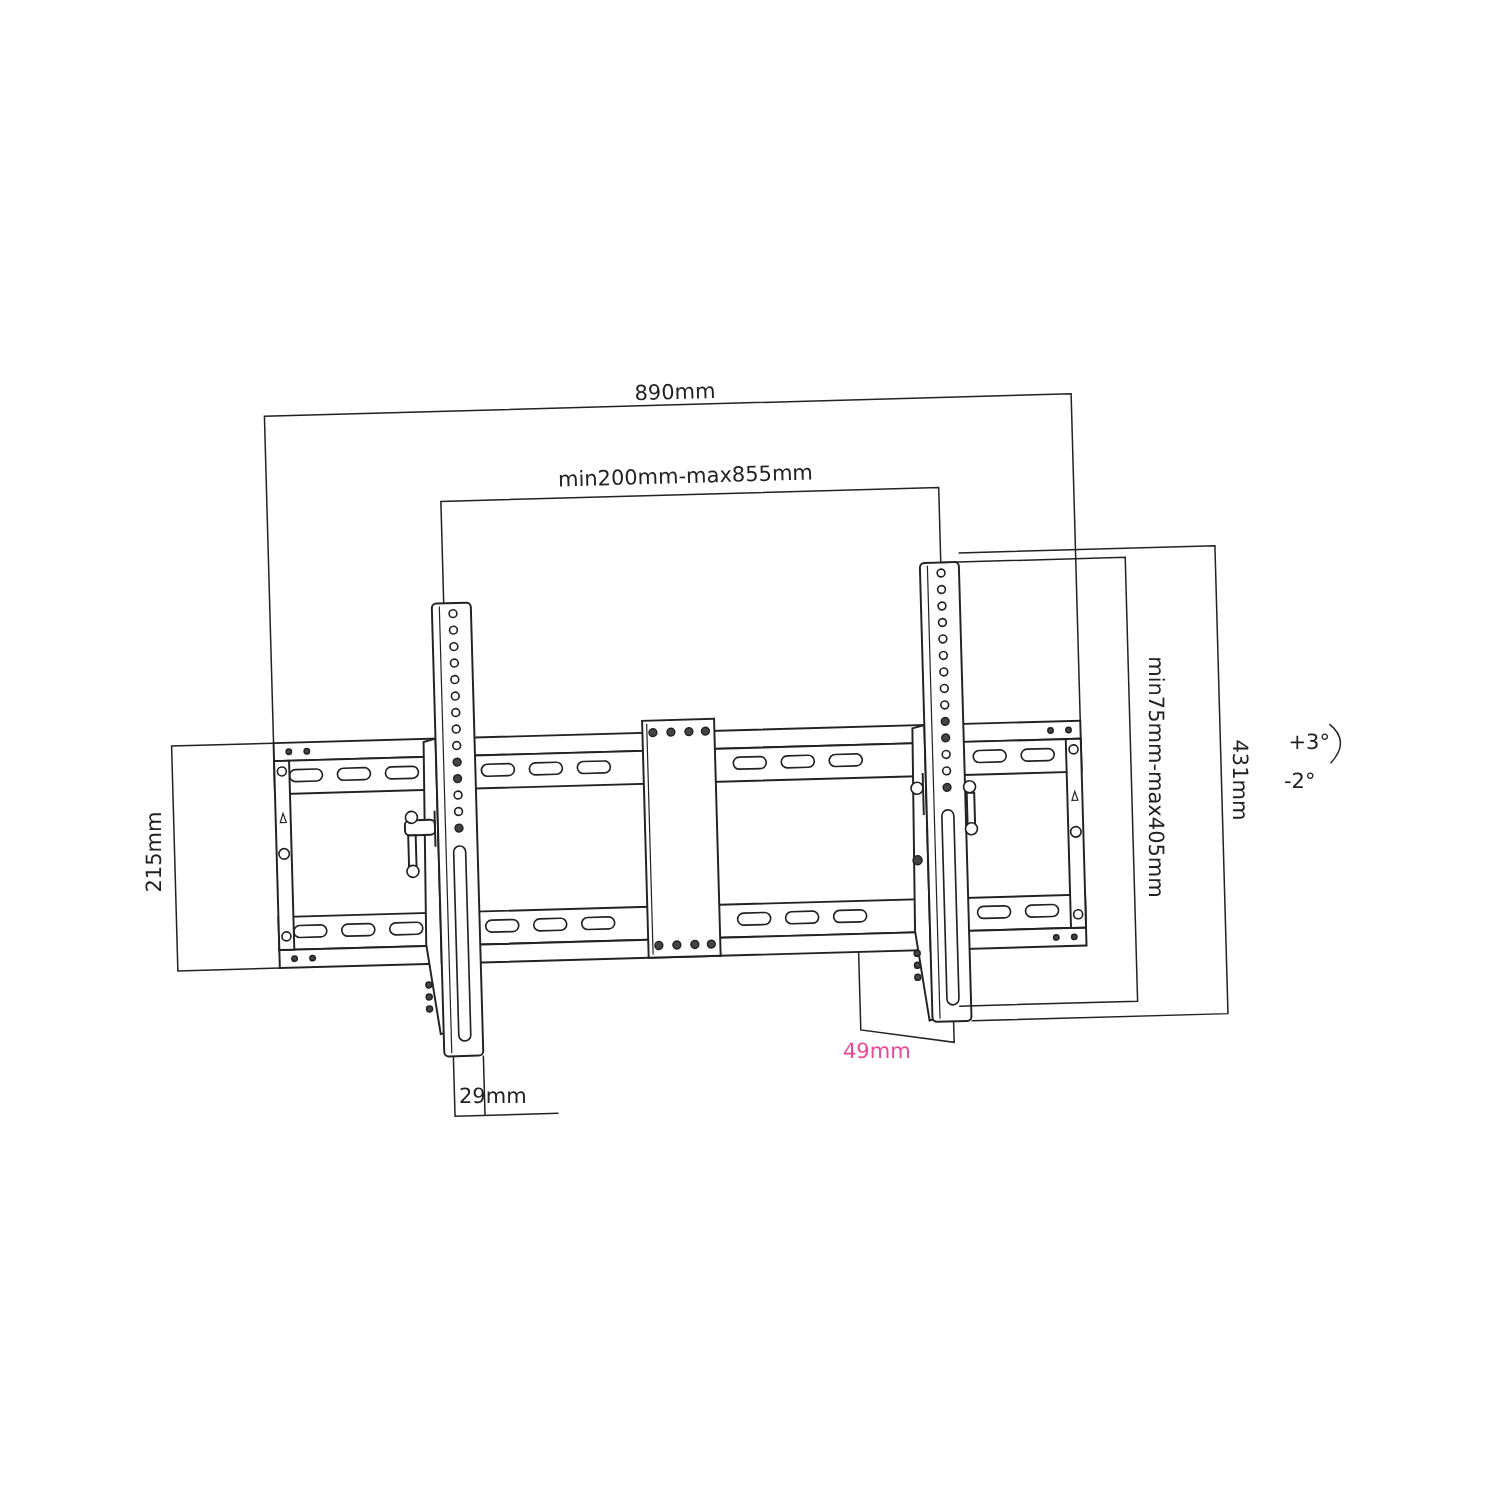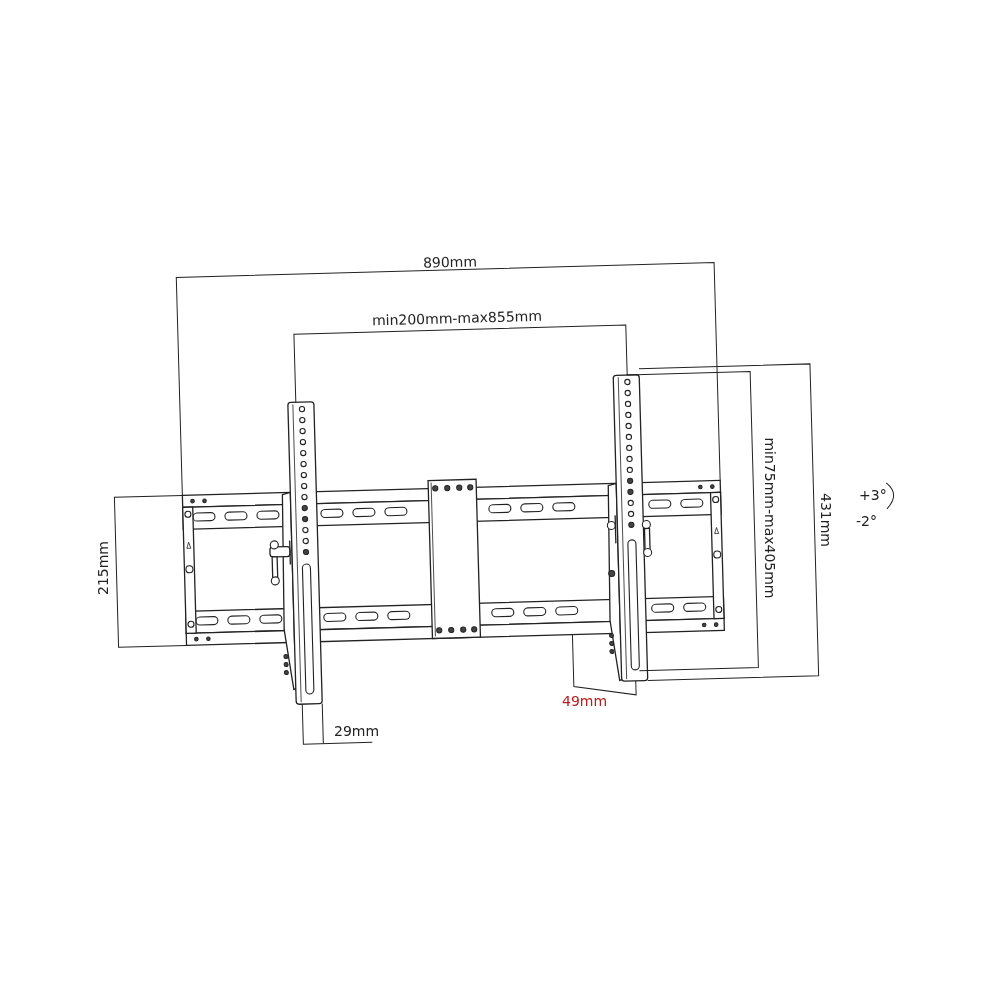--- a/index.html
+++ b/index.html
@@ -176,16 +176,16 @@
 
     <path class="dim" d="M888 495 q14 12 0 26"></path>
   </g>
 </svg>
 
 <div style="position:absolute;left:423px;top:254px;font-size:14px;color:#222;transform:rotate(-1.6deg);">890mm</div>
 <div style="position:absolute;left:372px;top:310px;font-size:14px;color:#222;transform:rotate(-1.6deg);">min200mm-max855mm</div>
 <div style="position:absolute;left:68px;top:560px;font-size:14px;color:#222;transform:rotate(-90deg);transform-origin:center;width:70px;text-align:center;">215mm</div>
 <div style="position:absolute;left:685px;top:510px;font-size:14px;color:#222;transform:rotate(90deg);transform-origin:center;width:170px;text-align:center;">min75mm-max405mm</div>
 <div style="position:absolute;left:796px;top:512px;font-size:14px;color:#222;transform:rotate(90deg);transform-origin:center;width:60px;text-align:center;">431mm</div>
-<div style="position:absolute;left:334px;top:723px;font-size:14px;color:#222;">29mm</div>
-<div style="position:absolute;left:562px;top:693px;font-size:14px;color:#b91c1c;">49mm</div>
+<div style="position:absolute;left:306px;top:723px;font-size:14px;color:#222;">29mm</div>
+<div style="position:absolute;left:562px;top:693px;font-size:14px;color:#ec4899;">49mm</div>
 <div style="position:absolute;left:859px;top:487px;font-size:14px;color:#222;">+3°</div>
 <div style="position:absolute;left:856px;top:513px;font-size:14px;color:#222;">-2°</div>
 
 </body></html>

